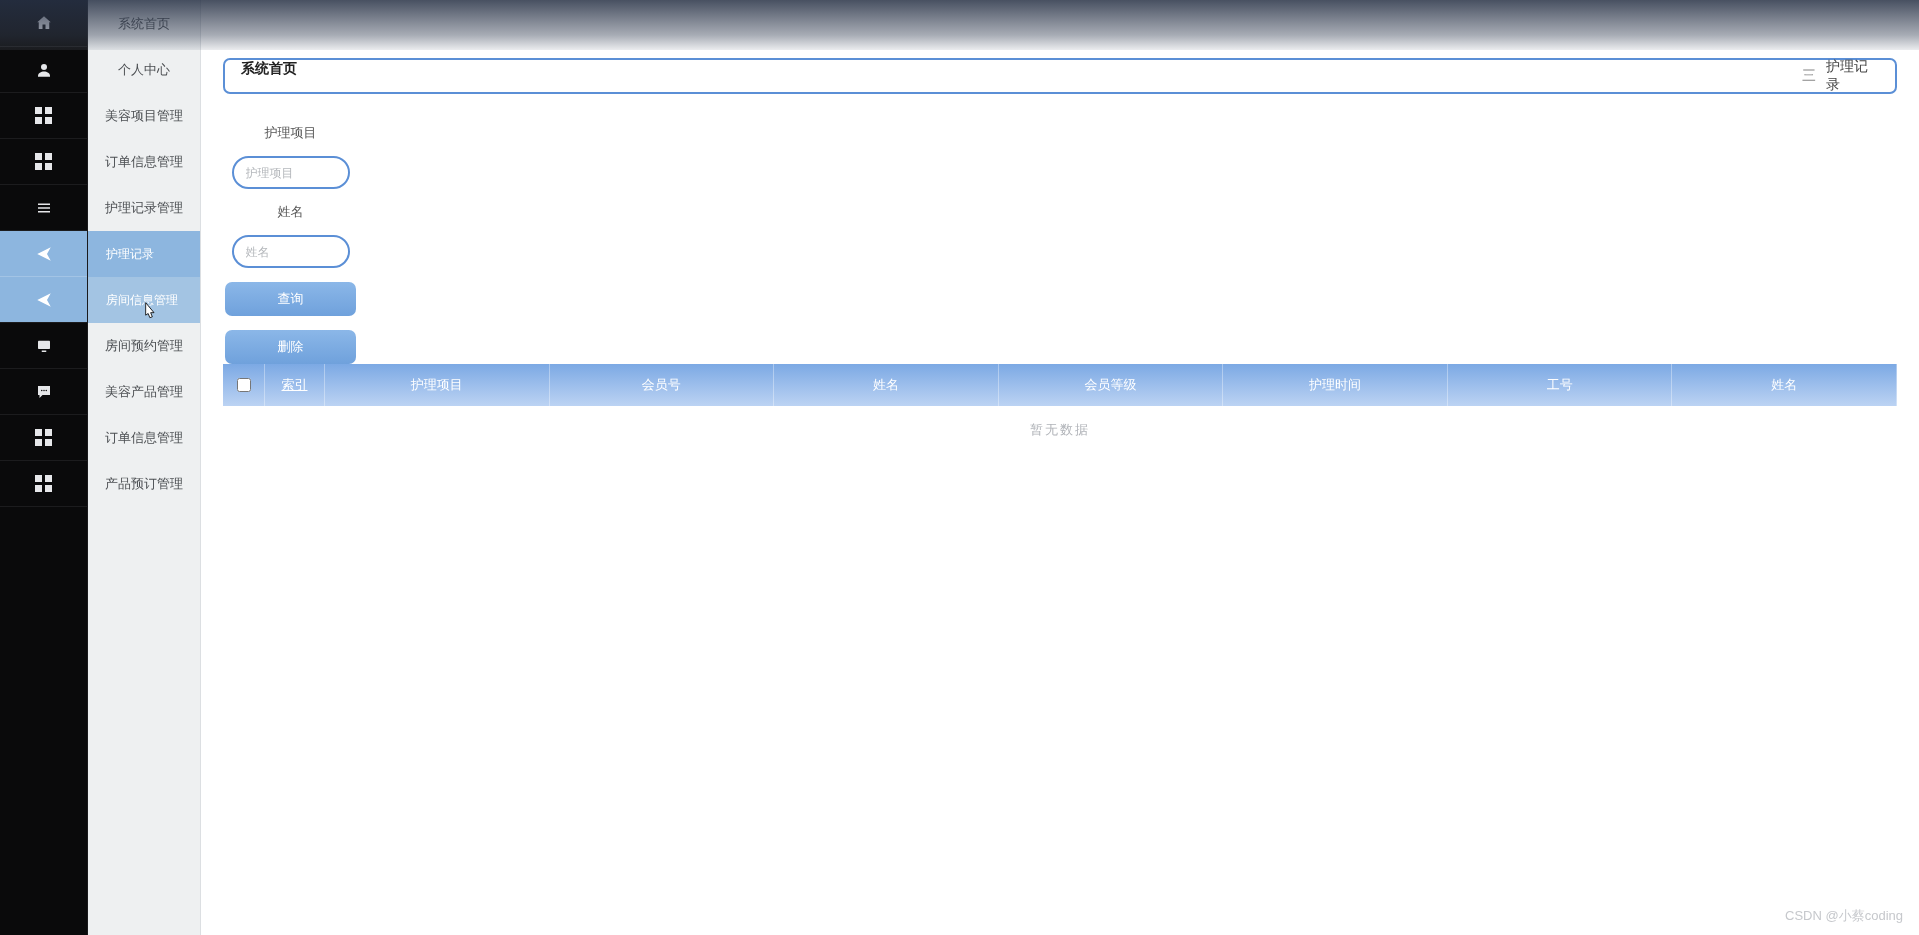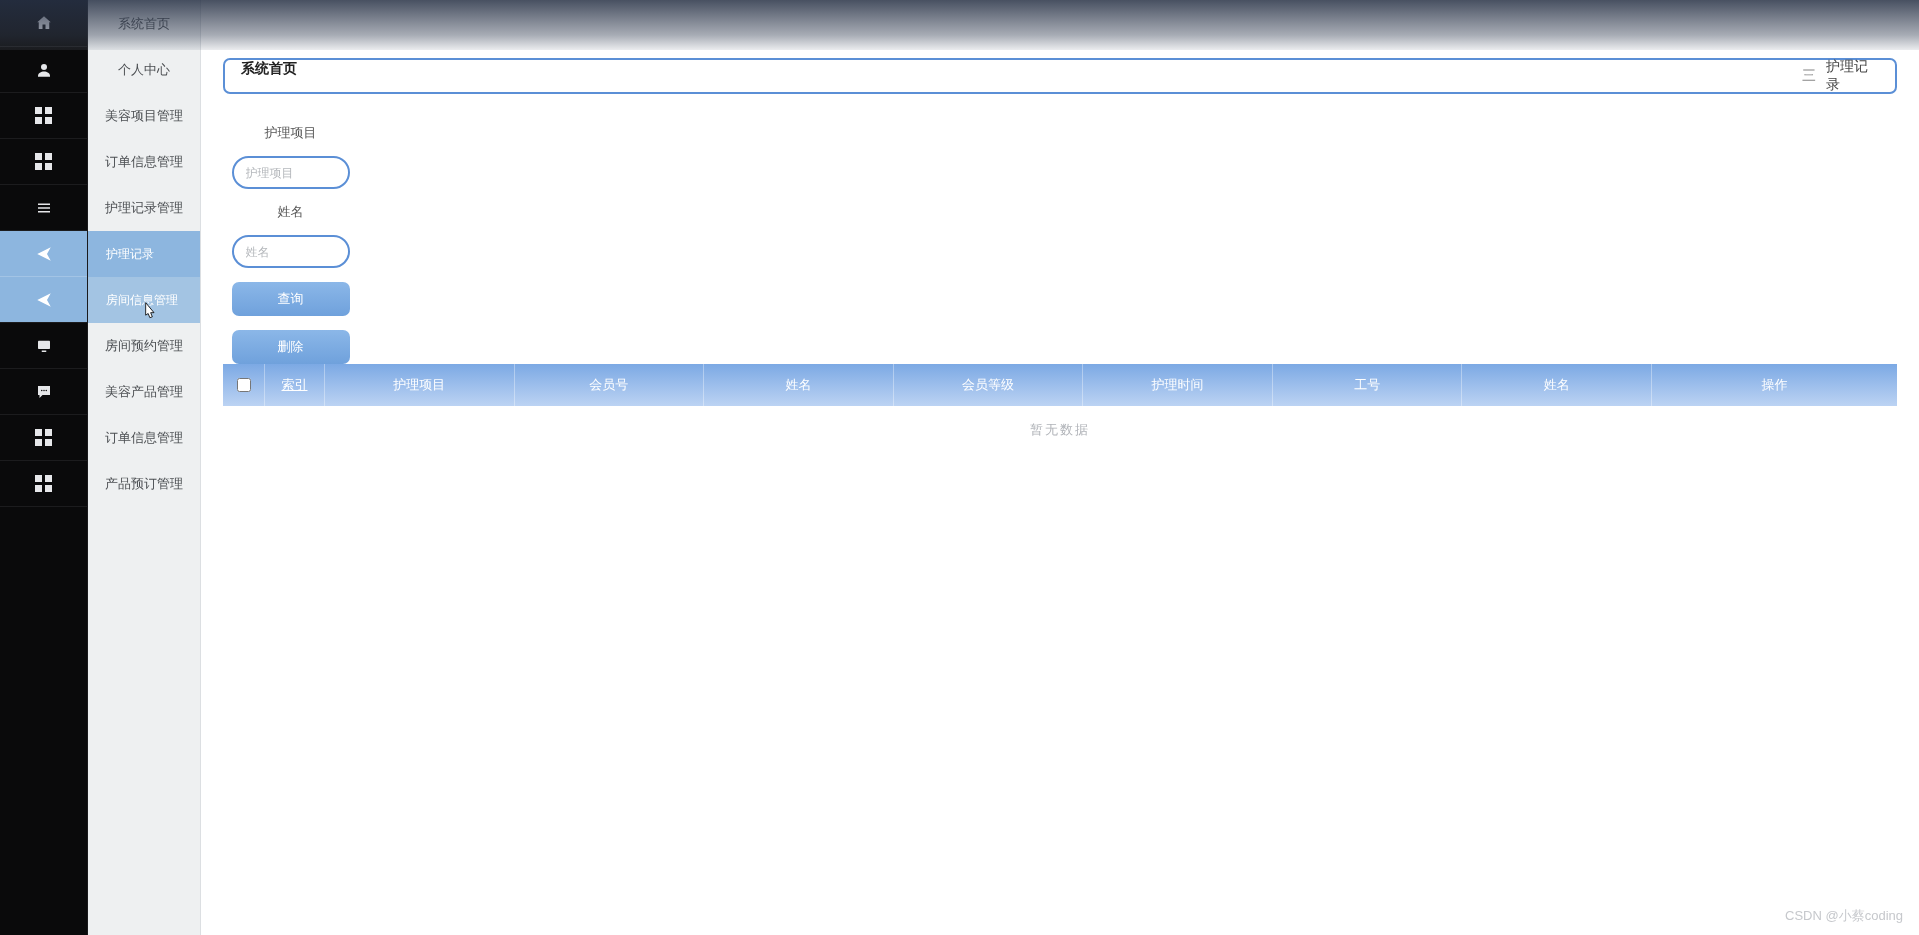--- a/index.html
+++ b/index.html
@@ -49,21 +49,21 @@
 
 .content-row { display:flex; margin-top:30px; gap:0;flex-direction:column; }
 .filter-panel { width:135px; display:flex; flex-direction:column; align-items:center; gap:14px; }
 .filter-panel .flabel { font-size:13px; color:#555; text-align:center; }
 .filter-panel input {
   width:118px; height:33px; border:2px solid #5b8fd6; border-radius:18px;
   padding:0 12px; font-size:12px; color:#666; outline:none; background:#fff;
 }
 .filter-panel input::placeholder { color:#b5b8bc; }
 .filter-panel button {
-  width:118px; height:34px; border:none; border-radius:7px;
+  width:131px; height:34px; border:none; border-radius:7px;
   background:linear-gradient(180deg,#8bb7e8 0%, #6fa1dc 100%);
   color:#fff; font-size:13px; cursor:pointer;
 }
 
 .table-wrap { flex:1; }
 .tbl-head { display:flex; height:42px; background:linear-gradient(180deg,#7ca9e4 0%, #bcd3f3 100%); color:#fff; font-size:13px; }
 .tbl-head .th { display:flex; align-items:center; justify-content:center; border-right:1px solid rgba(255,255,255,0.35); }
 .tbl-head .th.chk { width:42px; }
 .tbl-head .th.idx { width:60px;text-decoration:underline; }
 .tbl-head .th.std { flex:1; }
@@ -236,21 +236,20 @@
               <input type="checkbox" style="">
             </div>
           <div class="th idx">索引</div>
           <div class="th std">护理项目</div>
           <div class="th std">会员号</div>
           <div class="th std">姓名</div>
           <div class="th std">会员等级</div>
           <div class="th std">护理时间</div>
           <div class="th std">工号</div>
           <div class="th std">姓名</div>
-          <div class="th op">操作</div>
         </div>
         <div class="tbl-empty">暂无数据</div>
       </div>
     </div>
   </div>
 
   <div class="watermark">CSDN @小蔡coding</div>
 
   <div class="cursor" id="cur" style="left: 139px; top: 300px;">
     <svg viewBox="0 0 24 24">

